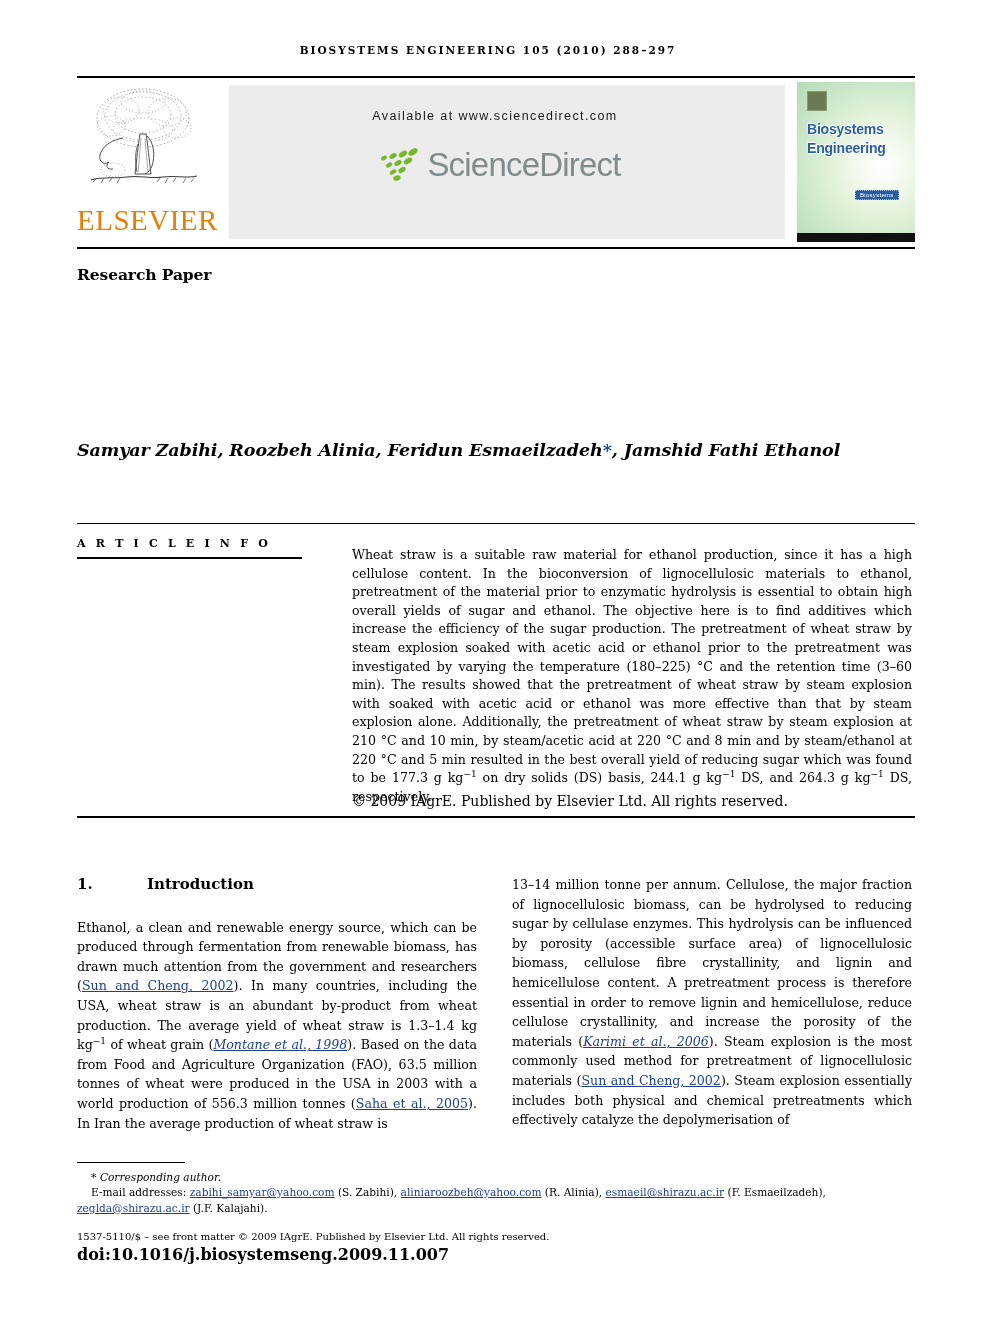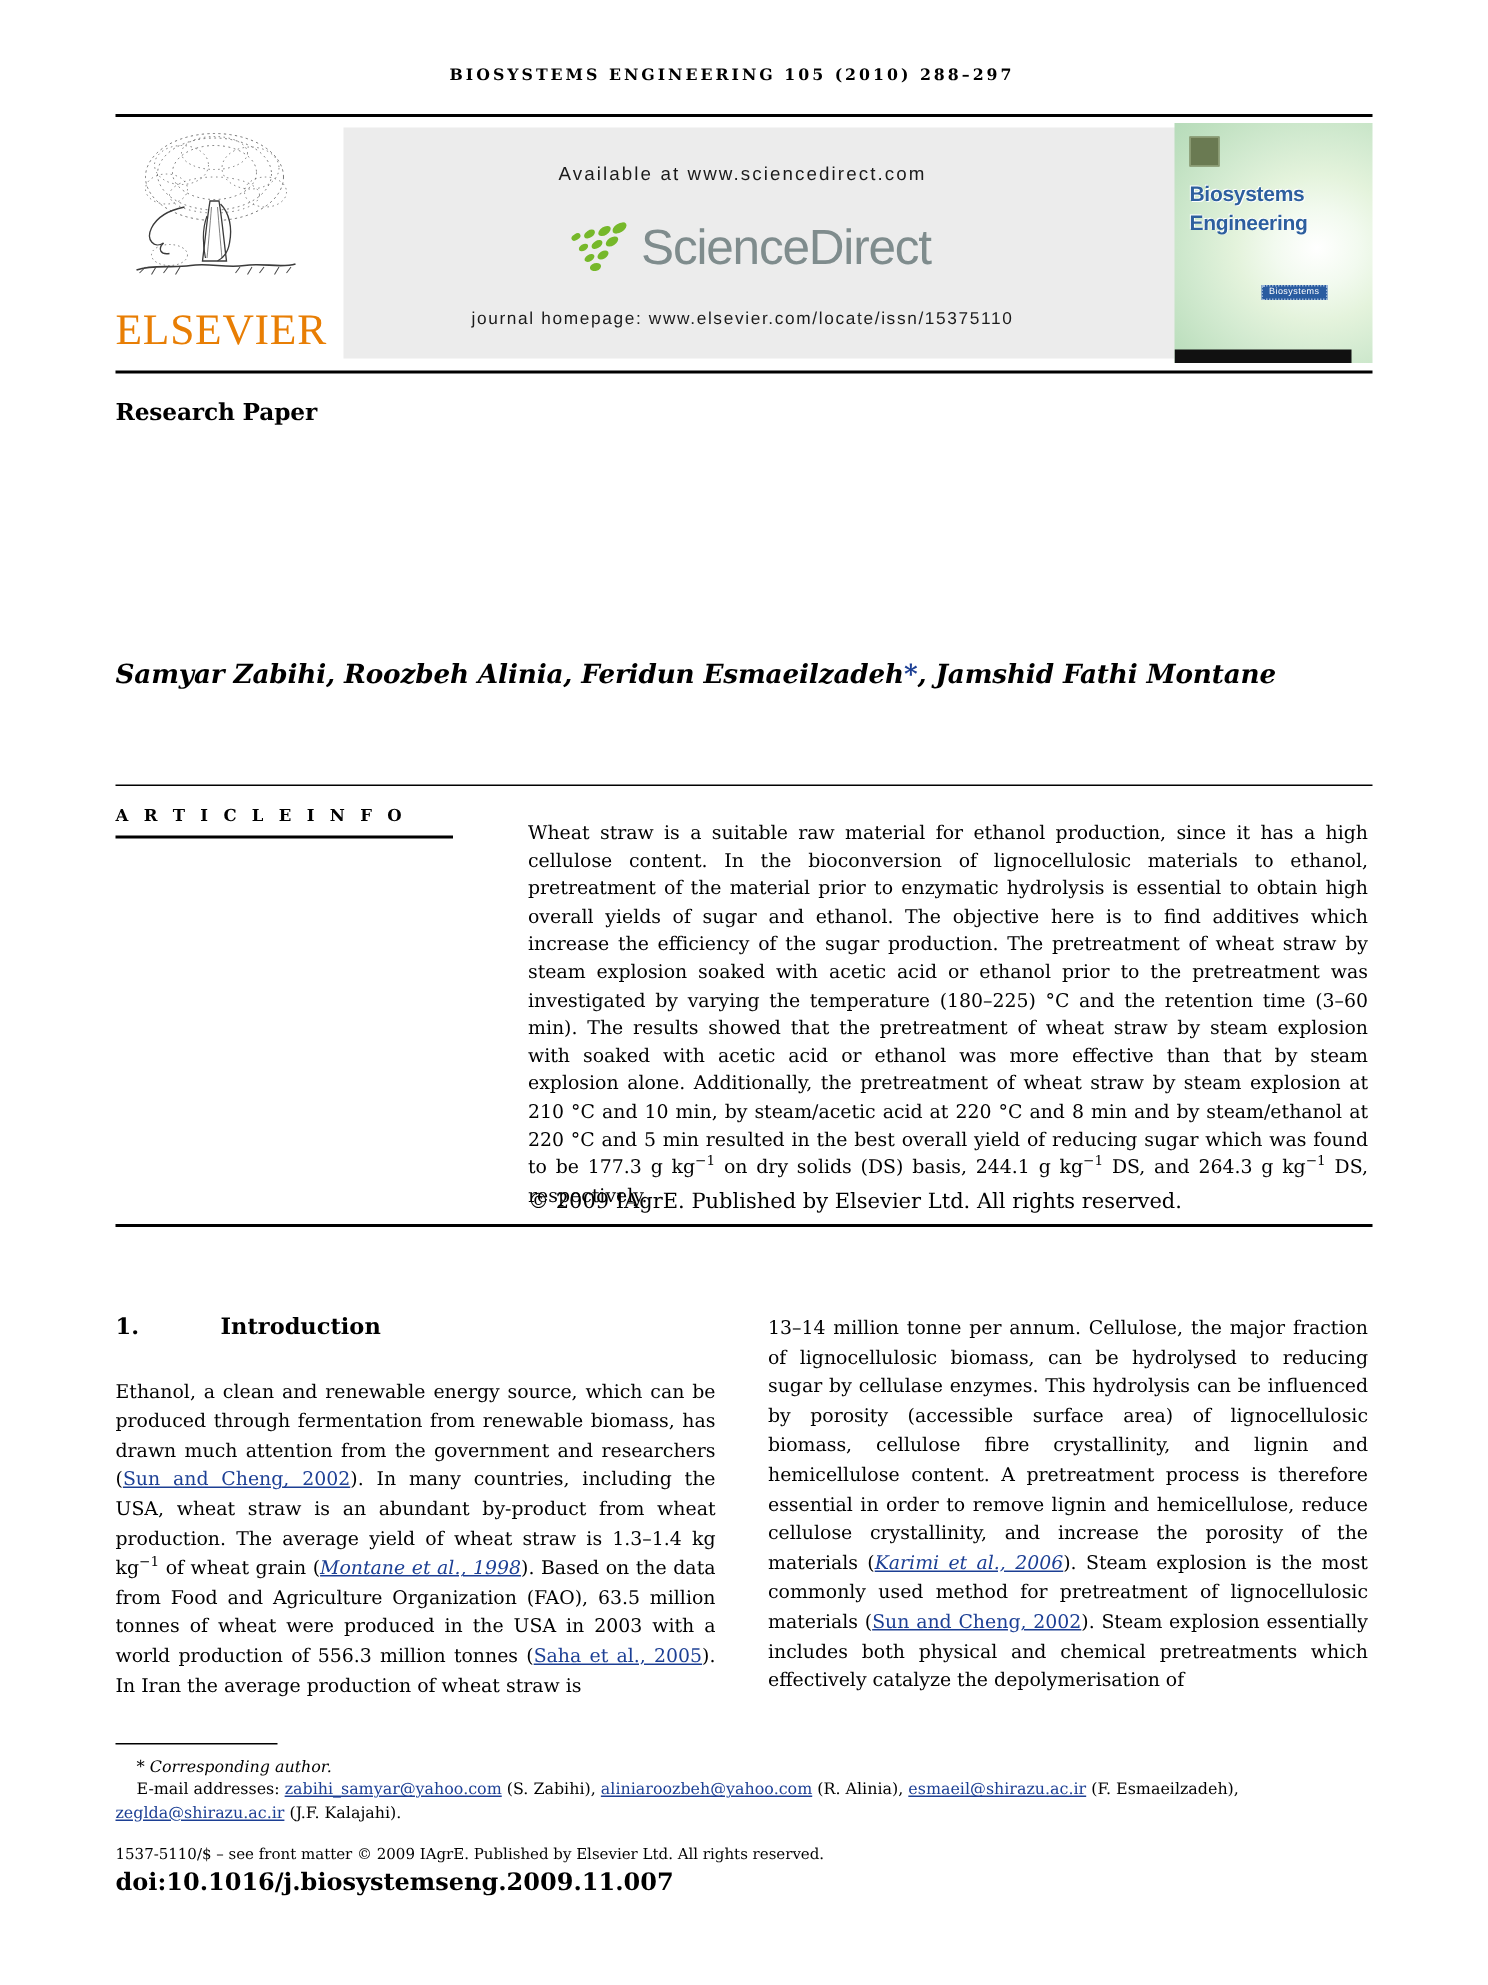--- a/index.html
+++ b/index.html
@@ -111,21 +111,21 @@
     width: 532px;
     text-align: center;
     font-family: "Liberation Sans", sans-serif;
     font-size: 11.5px;
     letter-spacing: 1.1px;
     color: #1a1a1a;
   }
   .journal-cover {
     position: absolute;
     right: 0px; top: 2px;
-    width: 132px;
+    width: 118px;
     height: 160px;
     background:
       radial-gradient(ellipse 120% 90% at 72% 52%, #ffffff 0%, #f2faef 18%, #e4f3dc 34%, #d2ead0 52%, #bfe0c0 72%, #a9d4b0 100%);
     border: 0;
     overflow: hidden;
   }
   .jc-thumb {
     position: absolute;
     left: 10px; top: 9px;
     width: 18px; height: 18px;
@@ -386,36 +386,35 @@
             <ellipse cx="39" cy="15" rx="4.6" ry="2.7" transform="rotate(-32 39 15)"></ellipse>
             <ellipse cx="29" cy="17" rx="4.0" ry="2.4" transform="rotate(-32 29 17)"></ellipse>
             <ellipse cx="20" cy="19" rx="3.4" ry="2.1" transform="rotate(-32 20 19)"></ellipse>
             <ellipse cx="33" cy="24" rx="4.0" ry="2.5" transform="rotate(-32 33 24)"></ellipse>
             <ellipse cx="24" cy="26" rx="3.6" ry="2.2" transform="rotate(-32 24 26)"></ellipse>
             <ellipse cx="28" cy="32" rx="3.8" ry="2.6" transform="rotate(-18 28 32)"></ellipse>
           </g>
         </svg>
         <span class="sd-text">ScienceDirect</span>
       </div>
-      <div class="sd-homepage">journal homepage: www.elsevier.com/locate/issn/15375110</div>
     </div>
 
     <div class="journal-cover">
       <div class="jc-thumb"></div>
       <div class="jc-title">Biosystems Engineering</div>
       <div class="jc-badge">Biosystems</div>
       <div class="jc-bottombar"></div>
     </div>
   </div>
 
   <div class="rule-under-masthead"></div>
 
   <div class="paper-type">Research Paper</div>
 
-  <div class="authors"><span>Samyar Zabihi, Roozbeh Alinia, Feridun Esmaeilzadeh</span><span class="star">*</span><span>, Jamshid Fathi Montane</span></div>
+  <div class="authors"><span>Samyar Zabihi, Roozbeh Alinia, Feridun Esmaeilzadeh</span><span class="star">*</span><span>, Jamshid Fathi Ethanol</span></div>
 
 
   <div class="rule-abstract-top"></div>
 
   <div class="info-col">
     <div class="info-heading">A R T I C L E   I N F O</div>
     <div class="info-rule"></div>
   </div>
 
   <div class="abstract-col">

